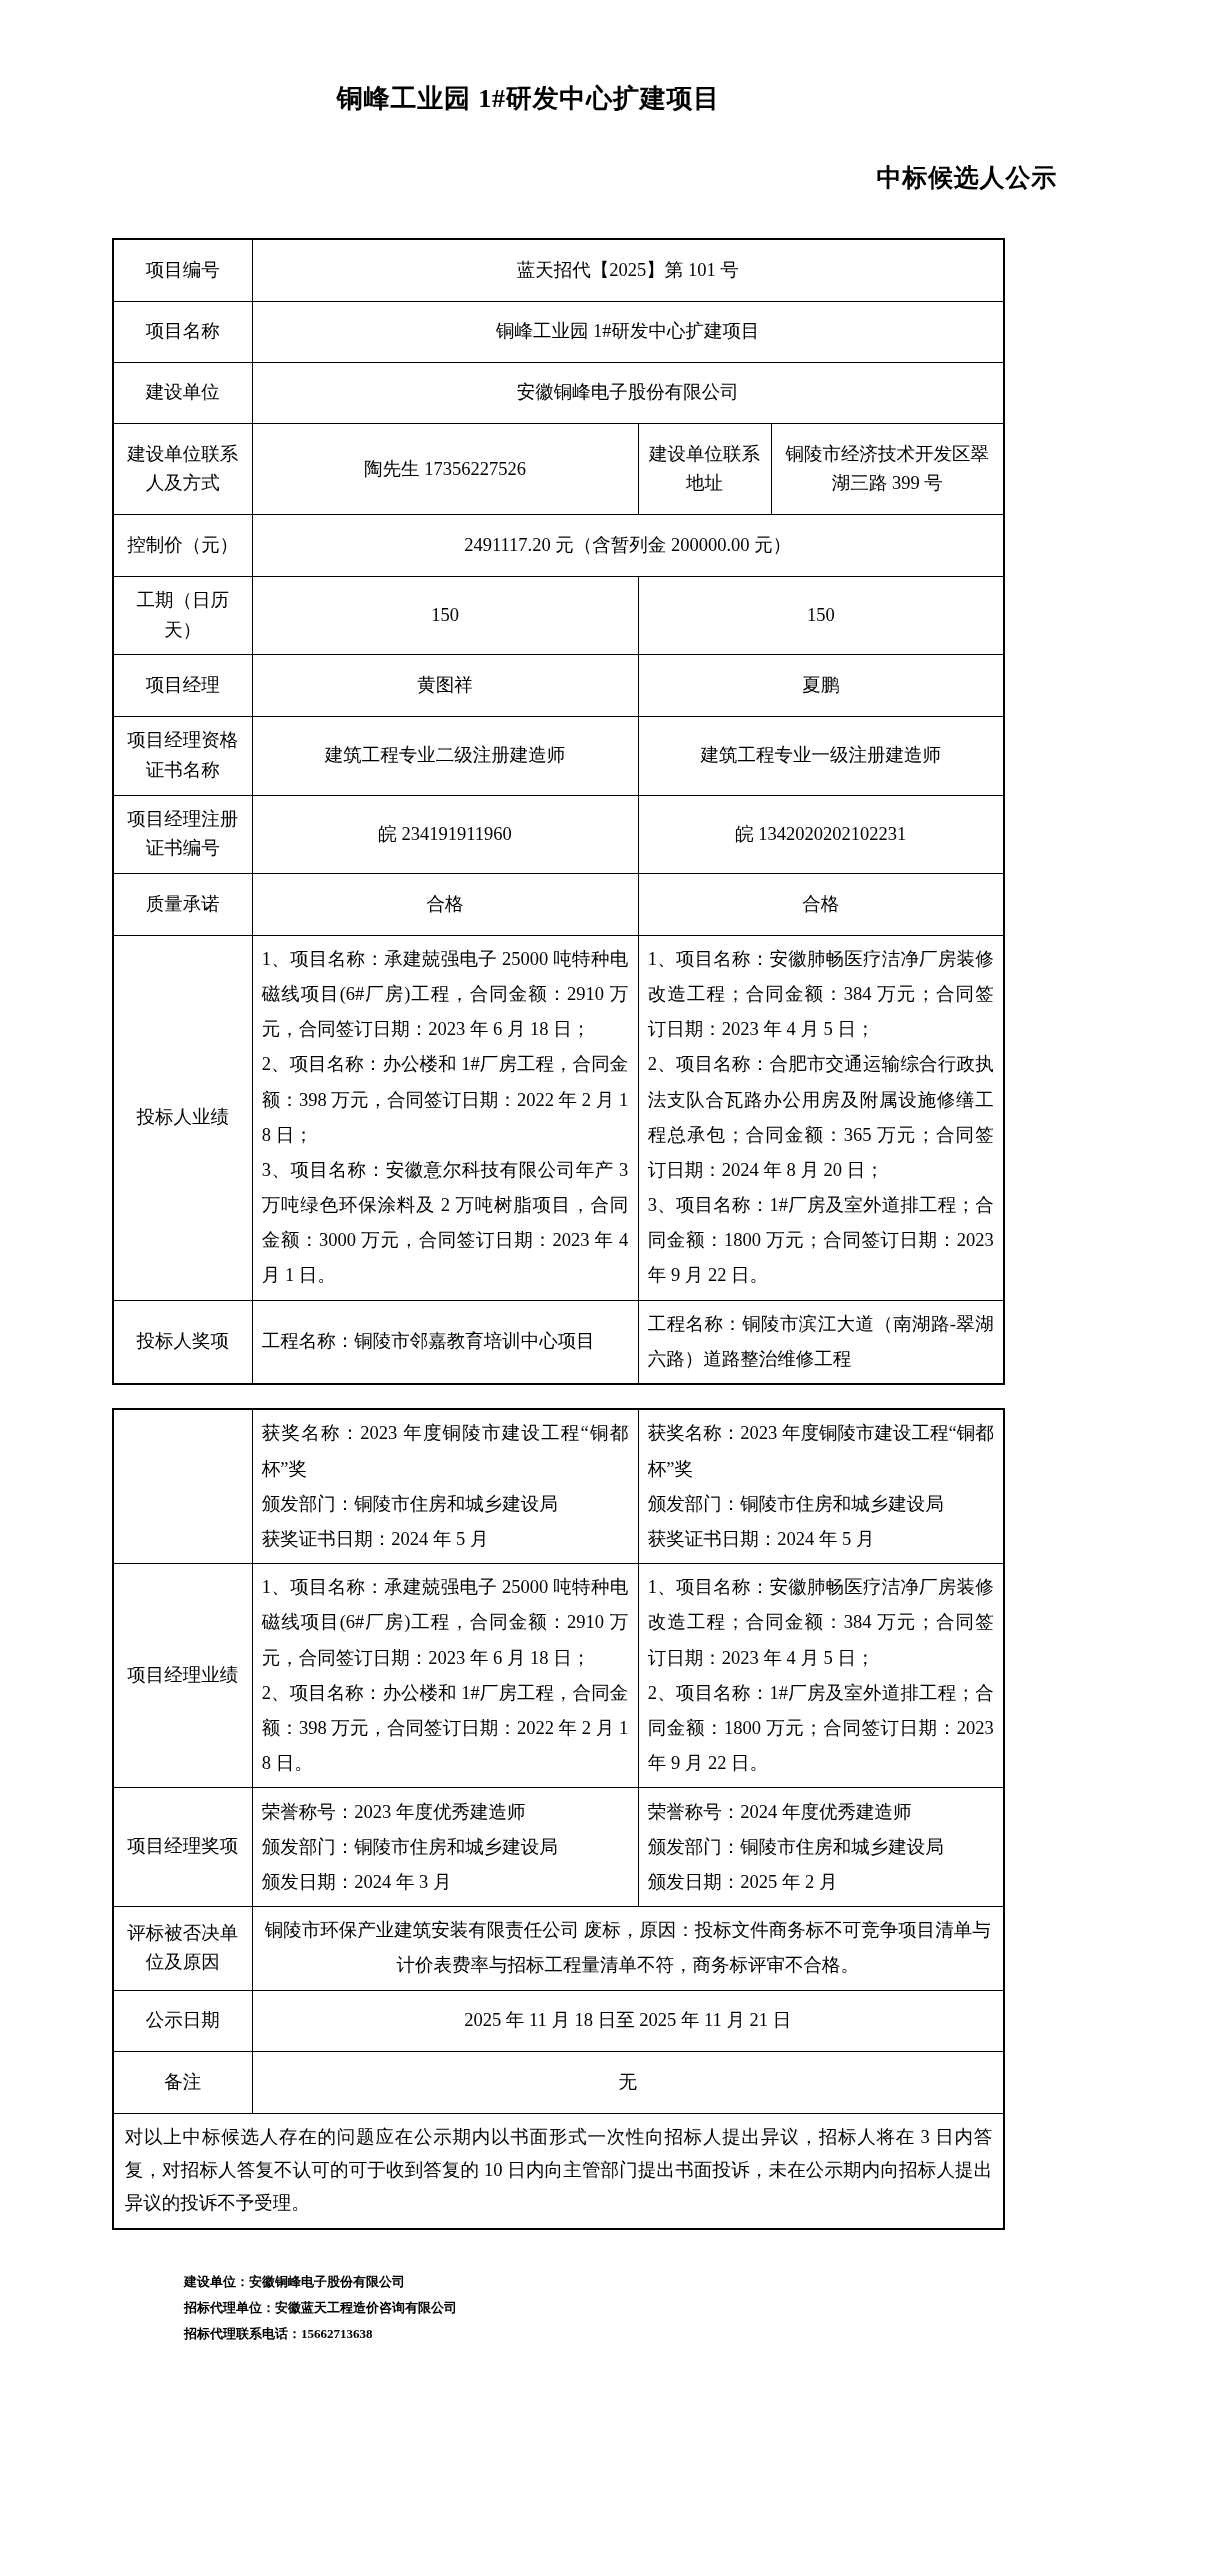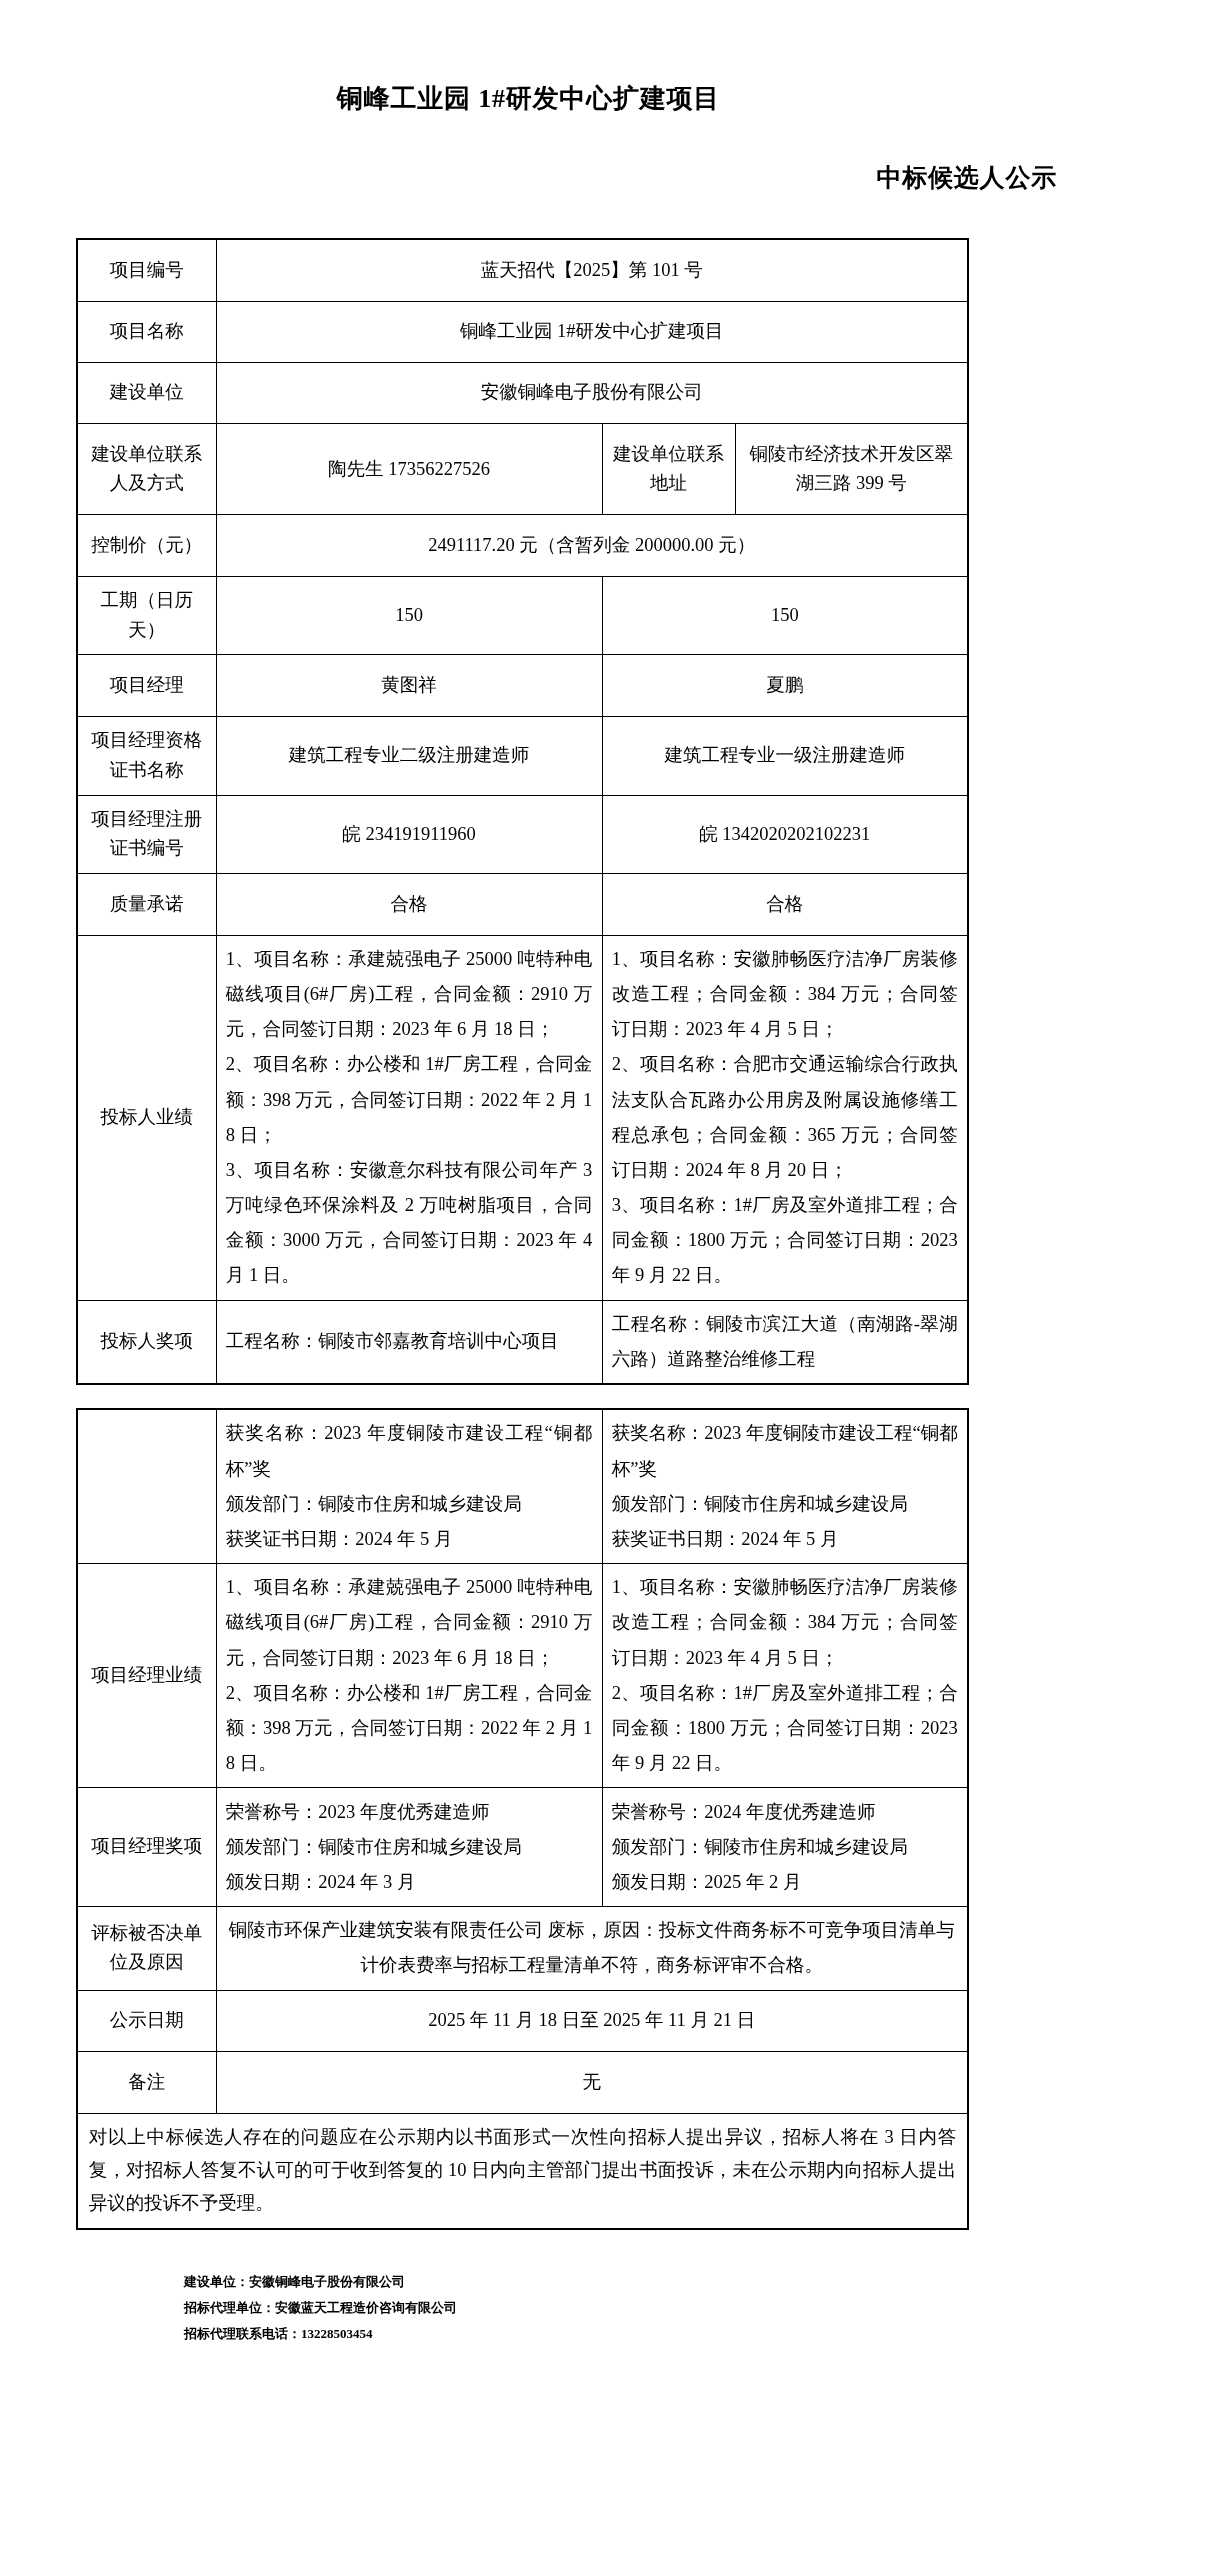--- a/index.html
+++ b/index.html
@@ -27,21 +27,21 @@
   }
   .subtitle {
     margin-top: 49px;
     font-size: 25px;
     text-align: right;
   }
   table.doc {
     border-collapse: collapse;
     table-layout: fixed;
     width: 891px;
-    margin-left: 76px;
+    margin-left: 112px;
     border: 2.3px solid #000;
   }
   table.t1 { margin-top: 45px; }
   table.t2 { margin-top: 23px; }
   col.c-label { width: 139px; }
   col.c-val1  { width: 386px; }
   col.c-lab2  { width: 133px; }
   col.c-val2  { width: 233px; }
   td {
     border: 1.5px solid #000;
@@ -213,18 +213,18 @@
       </tr>
       <tr>
         <td class="notice" colspan="4">对以上中标候选人存在的问题应在公示期内以书面形式一次性向招标人提出异议，招标人将在 3 日内答复，对招标人答复不认可的可于收到答复的 10 日内向主管部门提出书面投诉，未在公示期内向招标人提出异议的投诉不予受理。</td>
       </tr>
     </tbody>
   </table>
 
   <div class="footer">
     <div>建设单位：安徽铜峰电子股份有限公司</div>
     <div>招标代理单位：安徽蓝天工程造价咨询有限公司</div>
-    <div>招标代理联系电话：13228503454</div>
+    <div>招标代理联系电话：15662713638</div>
 
   </div>
 
 </div>
 
 
 </body></html>

